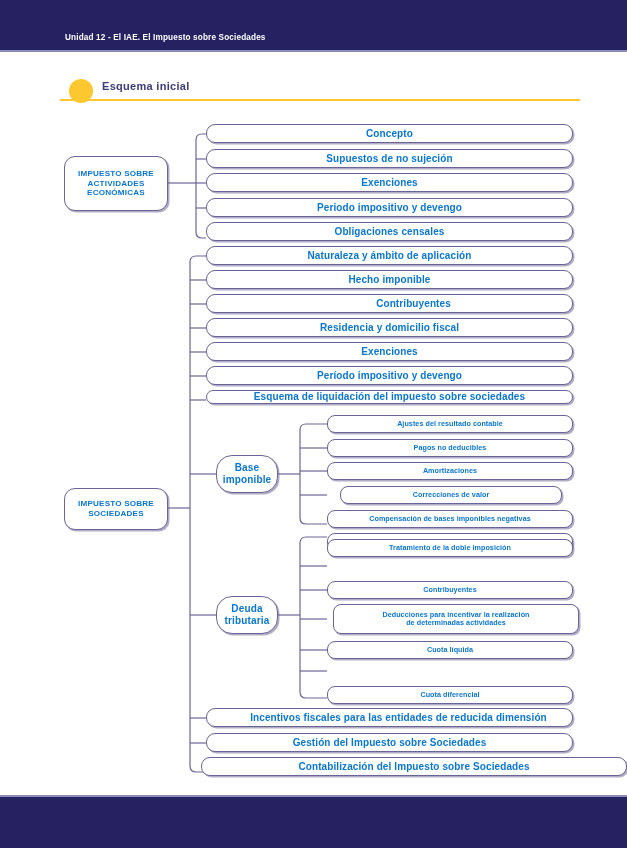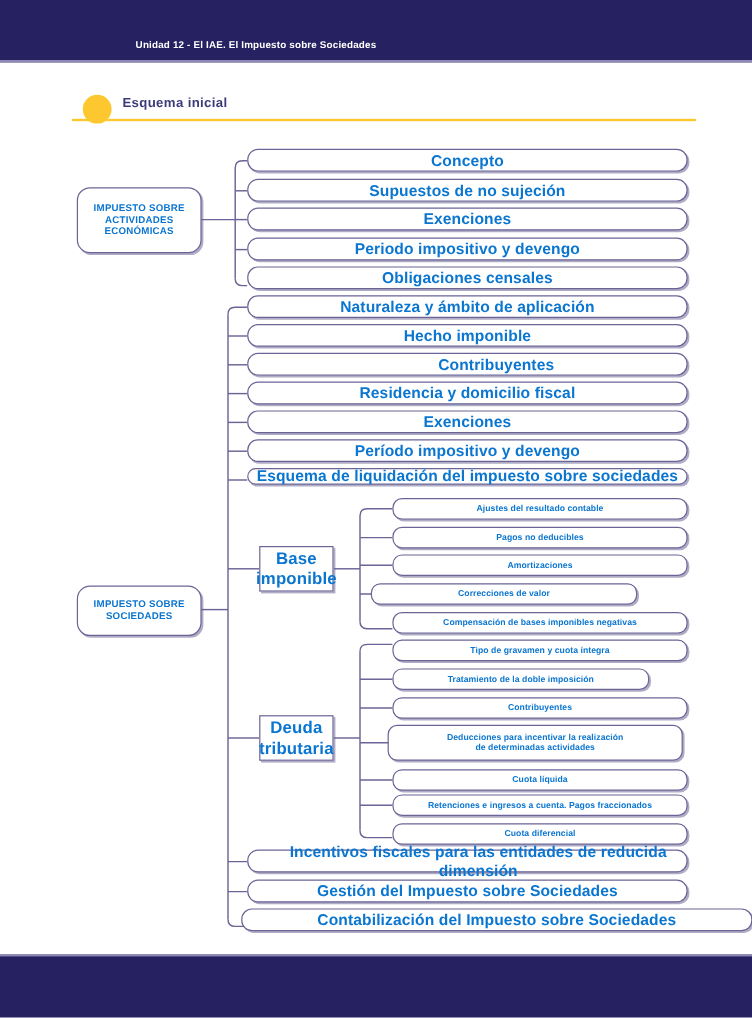--- a/index.html
+++ b/index.html
@@ -34,21 +34,20 @@
   }
   #header-title {
     position: absolute;
     left: 65px;
     top: 33px;
     font-size: 8.2px;
     color: #ffffff;
     letter-spacing: 0.15px;
     font-weight: bold;
     white-space: nowrap;
-    margin-left: 48px;
   }
 
   
   #section-title-wrap {
     position: absolute;
     left: 0;
     top: 76px;
     width: 627px;
     height: 34px;
   }
@@ -106,39 +105,39 @@
     display: flex;
     align-items: center;
     justify-content: center;
     text-align: center;
     color: #0b76d0;
     font-weight: bold;
     line-height: 1.18;
     box-shadow: 1.5px 1.5px 0 rgba(110,104,150,0.55);
   }
   .node.leaf {
-    font-size: 13px;
+    font-size: 10px;
     letter-spacing: 0.1px;
   }
   .node.leaf-sub {
     font-size: 7.2px;
     letter-spacing: 0.05px;
     color: #0b76d0;
     border-radius: 8px;
   }
   .node.root {
     font-size: 8.1px;
     letter-spacing: 0.2px;
     border-radius: 11px;
     border-width: 1.5px;
   }
   .node.mid {
-    font-size: 14px;
+    font-size: 10px;
     letter-spacing: 0.15px;
-    border-radius: 0;
+    border-radius: 16px;
   }
   .node .txt { display: block; padding: 0 4px; }
   .node .txt .l2 { display: block; }
 </style>
 </head>
 <body>
 
 <div class="band" id="header-band"></div>
 <div id="header-title">Unidad 12 - El IAE. El Impuesto sobre Sociedades</div>
 
@@ -264,55 +263,52 @@
 
   <div class="node leaf-sub" style="left:327px; top:415px; width:246px; height:18px;">
     <span class="txt">Ajustes del resultado contable</span>
   </div>
   <div class="node leaf-sub" style="left:327px; top:439px; width:246px; height:18px;">
     <span class="txt">Pagos no deducibles</span>
   </div>
   <div class="node leaf-sub" style="left:327px; top:462px; width:246px; height:18px;">
     <span class="txt">Amortizaciones</span>
   </div>
-  <div class="node leaf-sub" style="left:309px; top:486px; width:222px; height:18px;">
+  <div class="node leaf-sub" style="left:340px; top:486px; width:222px; height:18px;">
     <span class="txt">Correcciones de valor</span>
   </div>
   <div class="node leaf-sub" style="left:327px; top:510px; width:246px; height:18px;">
     <span class="txt">Compensación de bases imponibles negativas</span>
   </div>
 
   <div class="node mid" style="left:216px; top:596px; width:62px; height:38px;">
     <span class="txt">
       <span>Deuda</span><br>
       <span>tributaria</span>
     </span>
   </div>
 
   <div class="node leaf-sub" style="left:327px; top:533px; width:246px; height:18px;">
     <span class="txt">Tipo de gravamen y cuota íntegra</span>
   </div>
-  <div class="node leaf-sub" style="left:327px; top:557px; width:214px; height:18px;">
+  <div class="node leaf-sub" style="left:327px; top:539px; width:246px; height:18px;">
     <span class="txt">Tratamiento de la doble imposición</span>
   </div>
   <div class="node leaf-sub" style="left:327px; top:581px; width:246px; height:18px;">
     <span class="txt">Contribuyentes</span>
   </div>
-  <div class="node leaf-sub" style="left:323px; top:604px; width:246px; height:30px;">
+  <div class="node leaf-sub" style="left:333px; top:604px; width:246px; height:30px;">
     <span class="txt">
       <span>Deducciones para incentivar la realización</span>
       <span class="l2">de determinadas actividades</span>
     </span>
   </div>
   <div class="node leaf-sub" style="left:327px; top:641px; width:246px; height:18px;">
     <span class="txt">Cuota líquida</span>
   </div>
-  <div class="node leaf-sub" style="left:327px; top:662px; width:246px; height:18px;">
-    <span class="txt">Retenciones e ingresos a cuenta. Pagos fraccionados</span>
-  </div>
   <div class="node leaf-sub" style="left:327px; top:686px; width:246px; height:18px;">
     <span class="txt">Cuota diferencial</span>
   </div>
 
   <div class="node leaf" style="left:206px; top:708px; width:367px; height:19px;padding-left:18px;">
     <span class="txt">Incentivos fiscales para las entidades de reducida dimensión</span>
   </div>
   <div class="node leaf" style="left:206px; top:733px; width:367px; height:19px;">
     <span class="txt">Gestión del Impuesto sobre Sociedades</span>
   </div>

